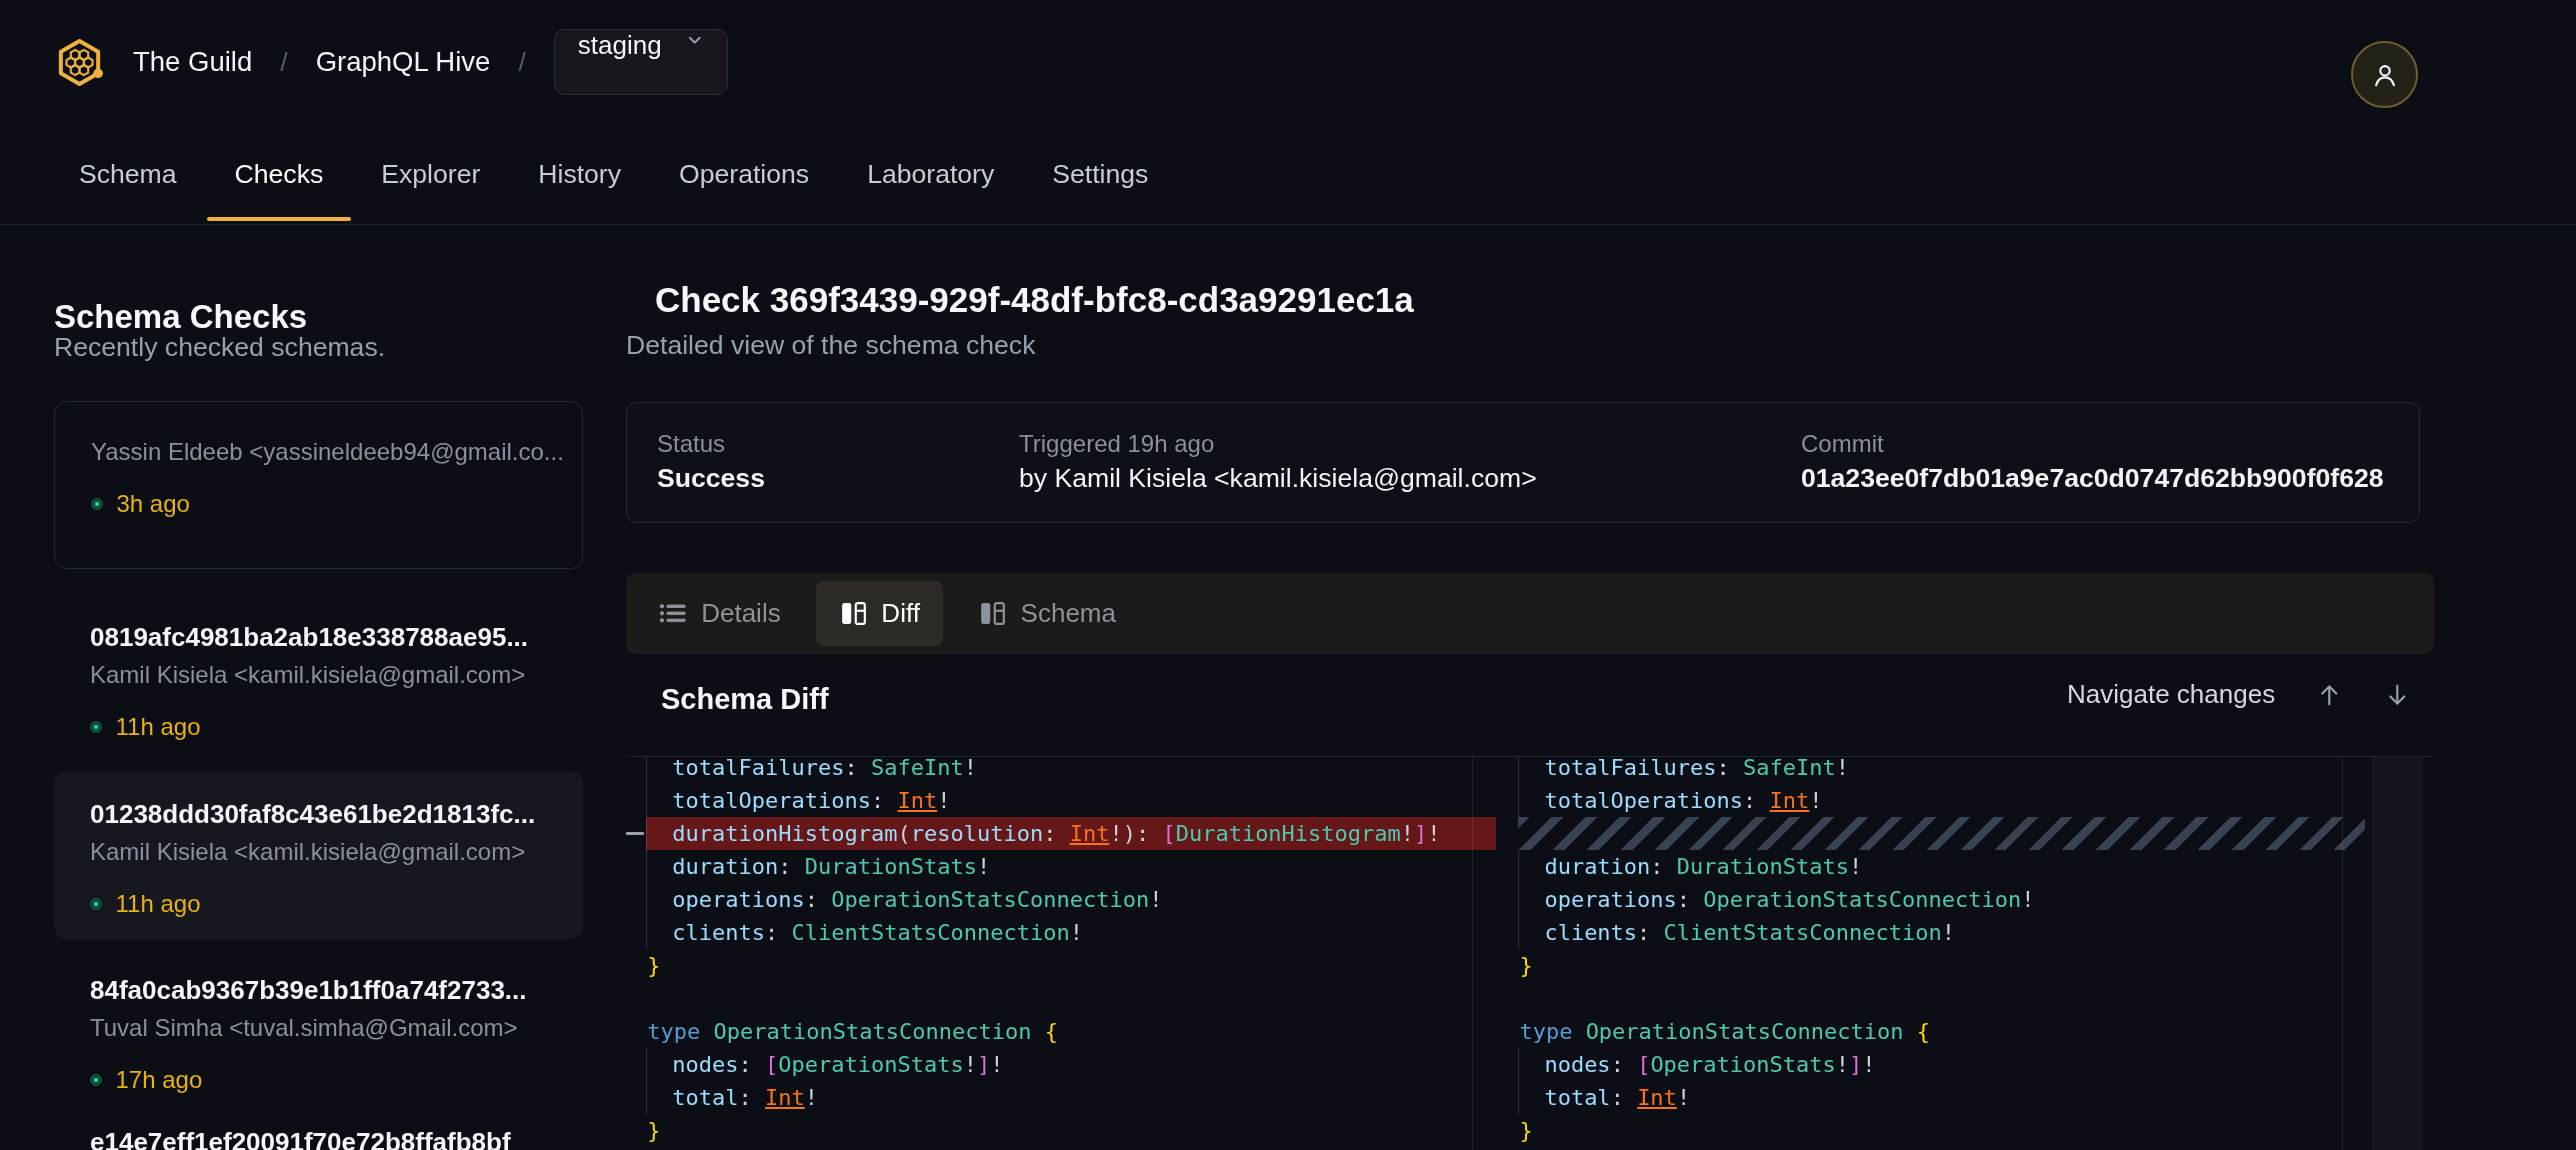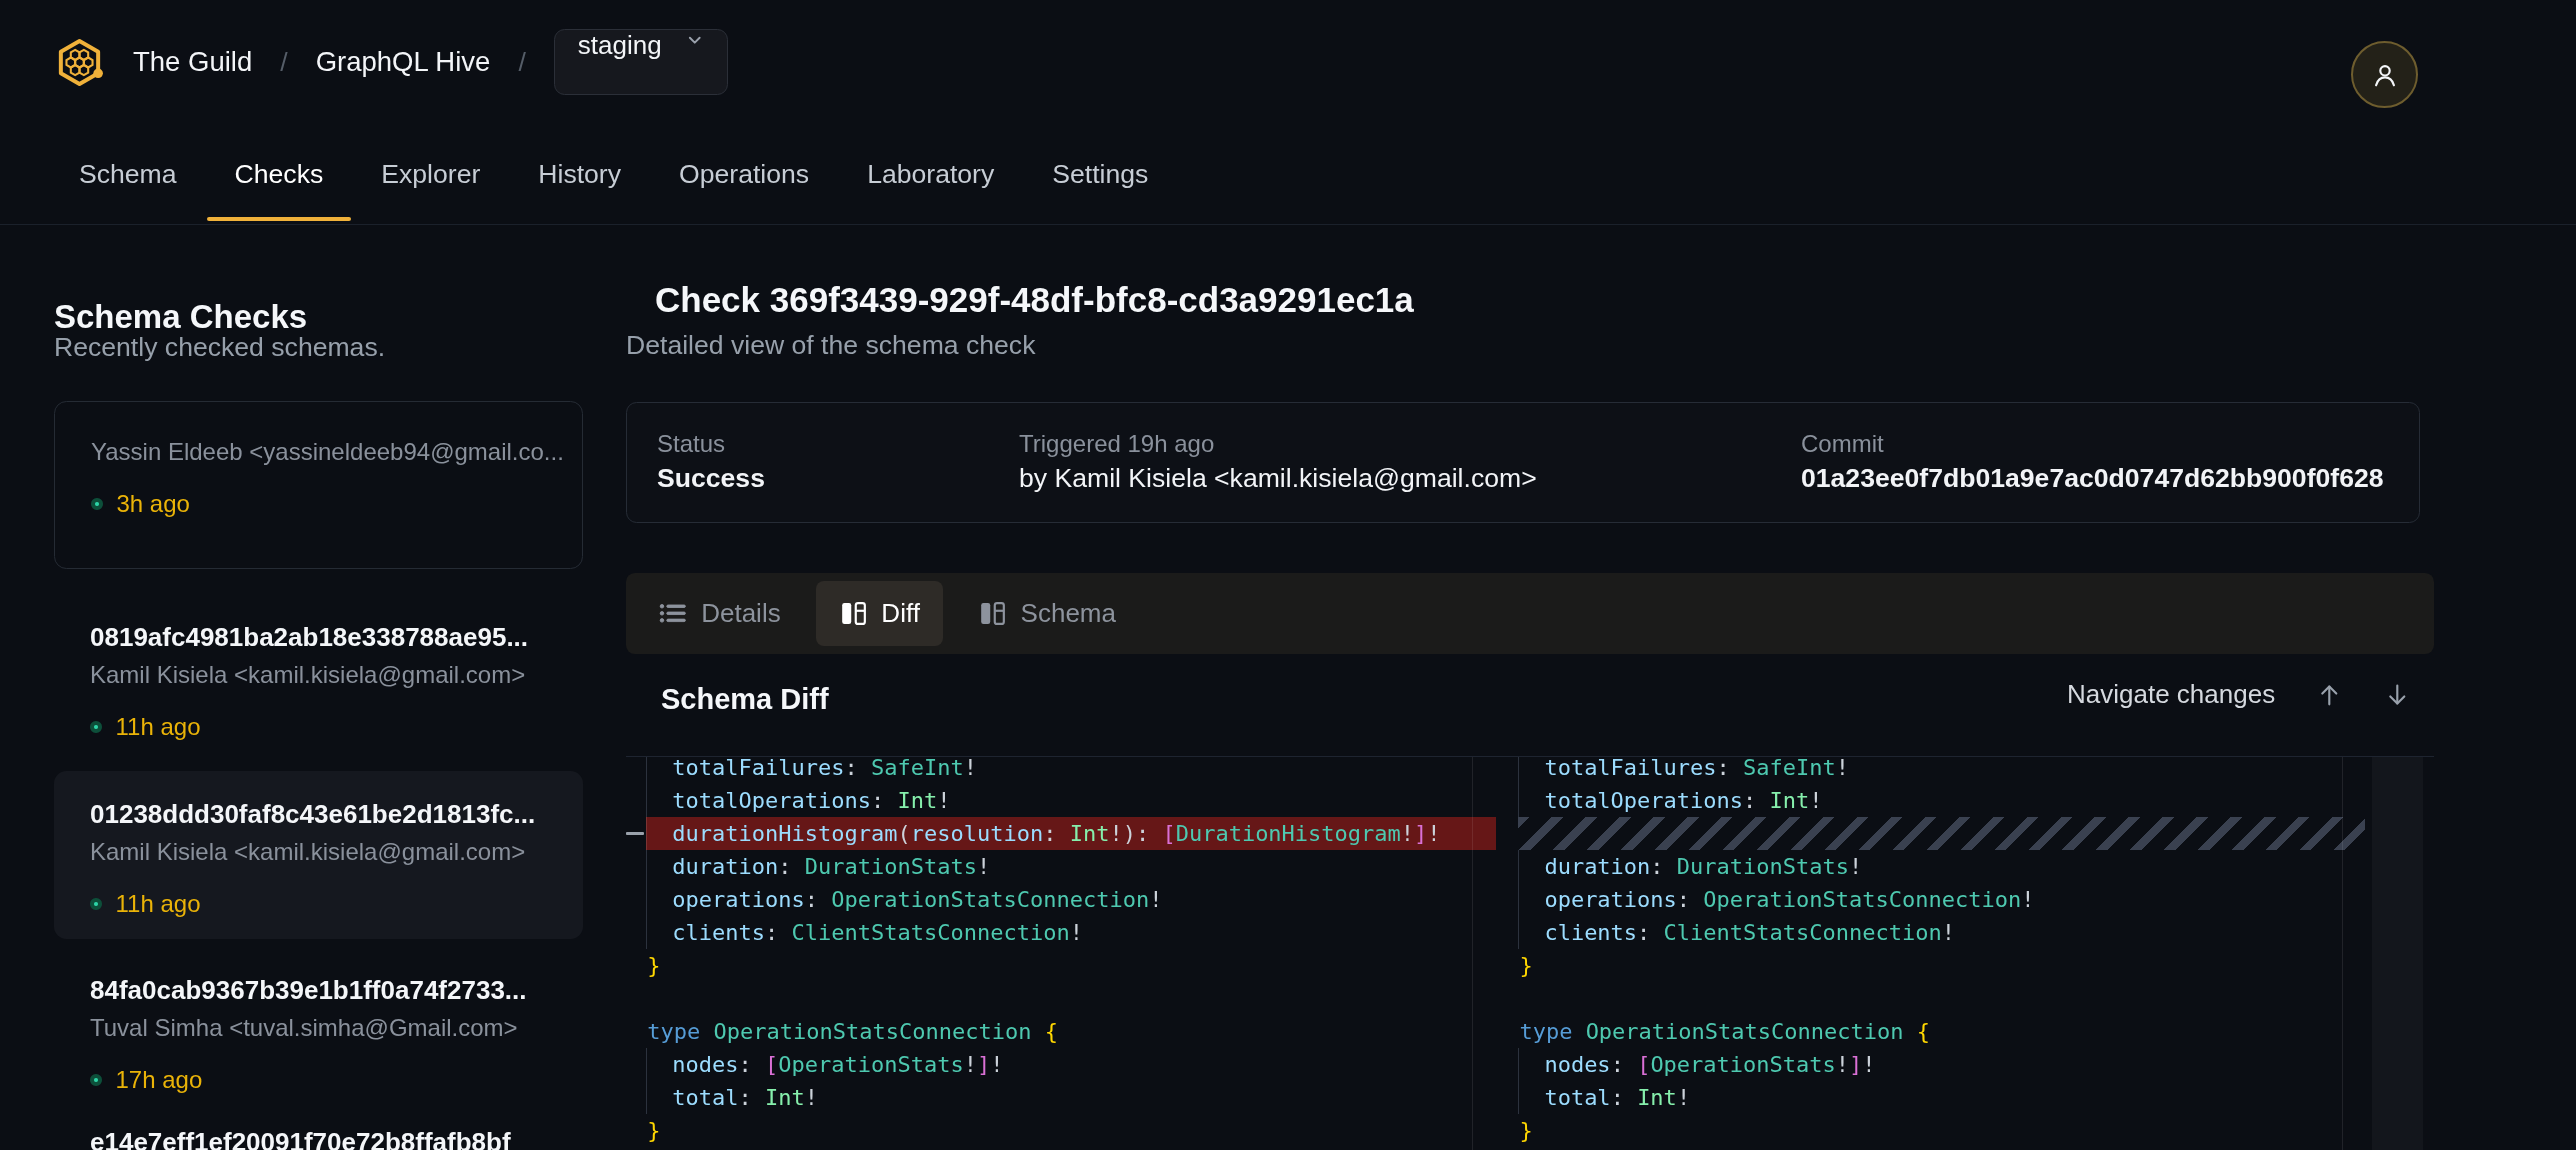--- a/index.html
+++ b/index.html
@@ -81,21 +81,21 @@
   .code-line .gutter { width:19.5px; flex:none; position:relative; }
   #diff-right .code-line .gutter { width:10.6px; }
   .code-line .content { flex:1; position:relative; padding-left:1.8px; }
   .code-line.indented .content::before { content:""; position:absolute; left:0.9px; top:0; bottom:0; border-left:0.9px solid #2c323e; }
   .code-line.removed .content { background:#661717; }
   .code-line.removed .content::before { border-left-color:#7c3434; }
   .minus { position:absolute; left:0; top:50%; margin-top:-1.8px; width:17.7px; height:3.5px; background:#9aa1ab; border-radius:0.9px; }
   .code-line.placeholder .content {
     background:repeating-linear-gradient(135deg, #3a4150 0px, #3a4150 8px, rgba(0,0,0,0) 8px, rgba(0,0,0,0) 24px);
   }
-  .tk-f { color:#9cdcfe; } .tk-t { color:#4ec9b0; } .tk-b { color:#86efac; }
+  .tk-f { color:#9cdcfe; } .tk-t { color:#4ec9b0; } .tk-b { color:#f97316;text-decoration:underline; }
   .tk-k { color:#569cd6; } .tk-p { color:#ccd2da; } .tk-y { color:#ffd700; } .tk-m { color:#da70d6; }
   .ruler { position:absolute; top:757px; width:0.9px; height:394px; background:rgba(255,255,255,0.09); }
   .scroll-strip { position:absolute; left:2372px; top:757px; width:51px; height:394px; background:rgba(255,255,255,0.035); cursor:pointer; }
 </style>
 </head>
 <body>
 
 <div id="app">
 
   <div class="topbar">

